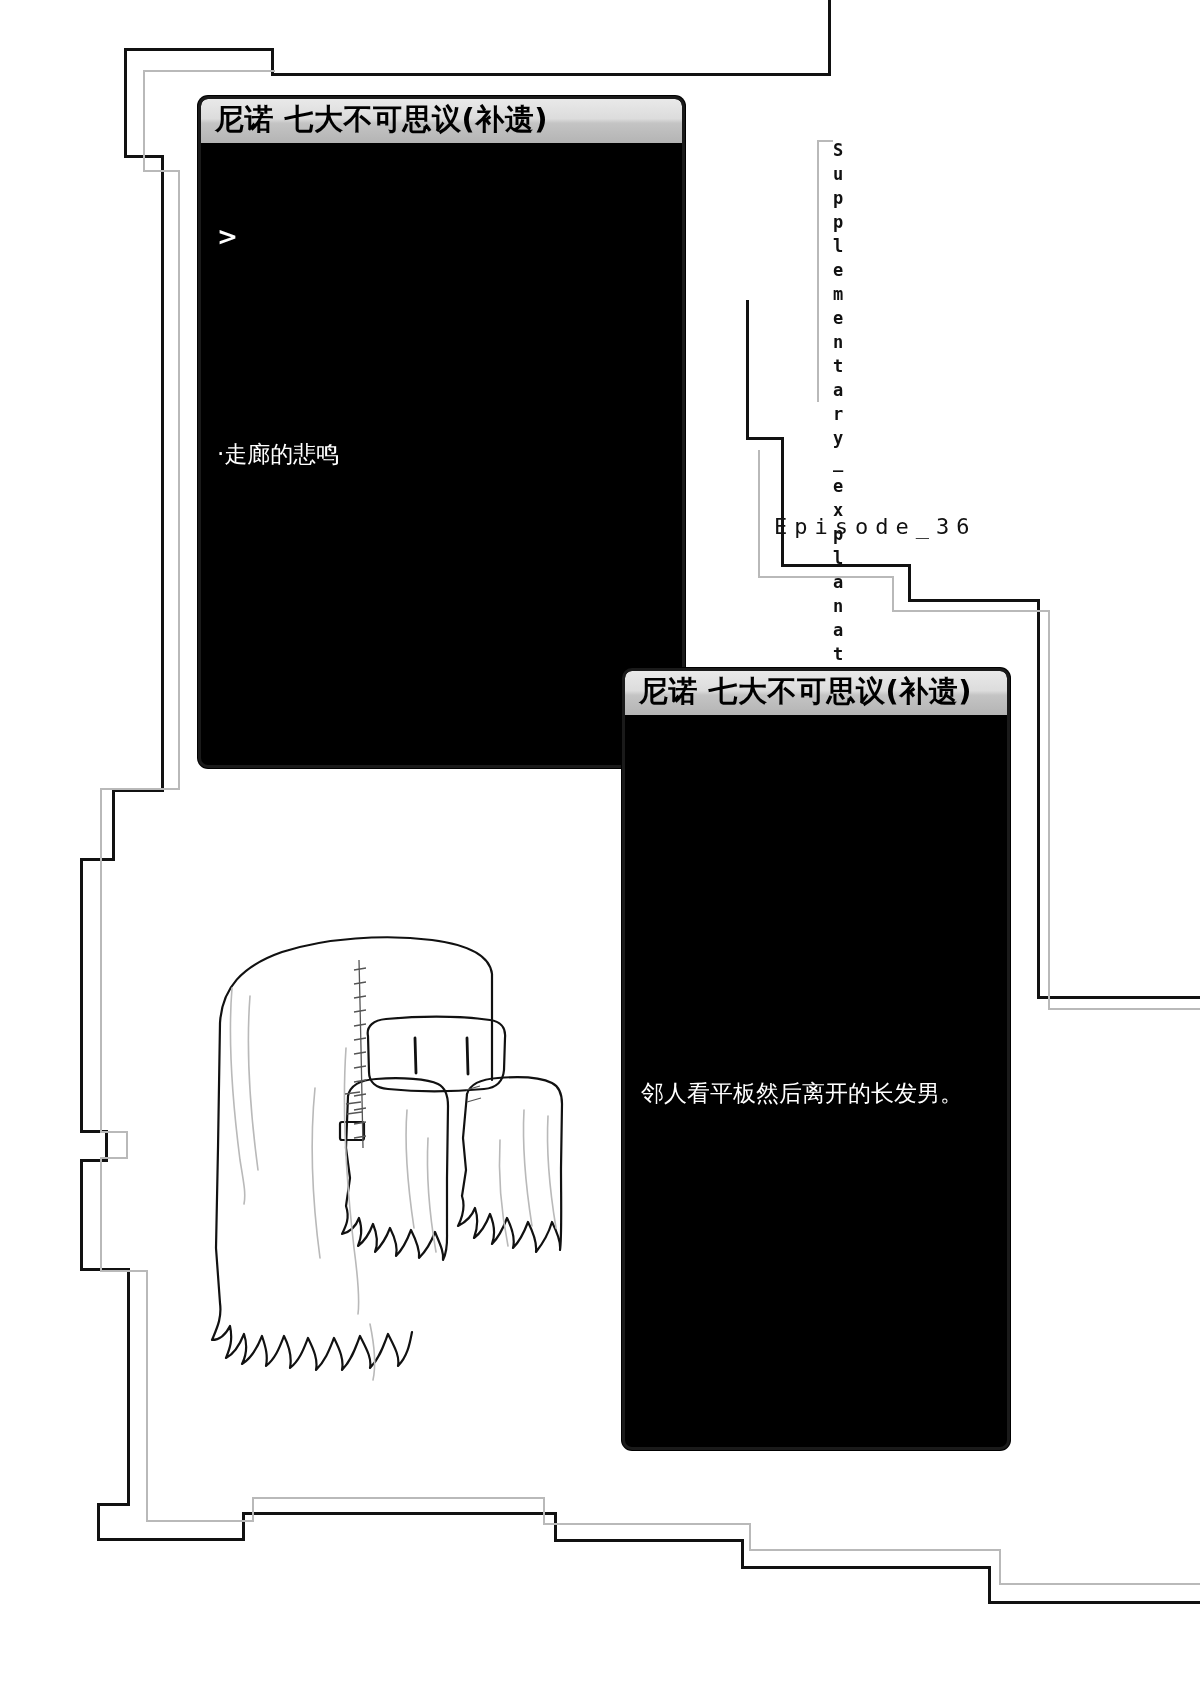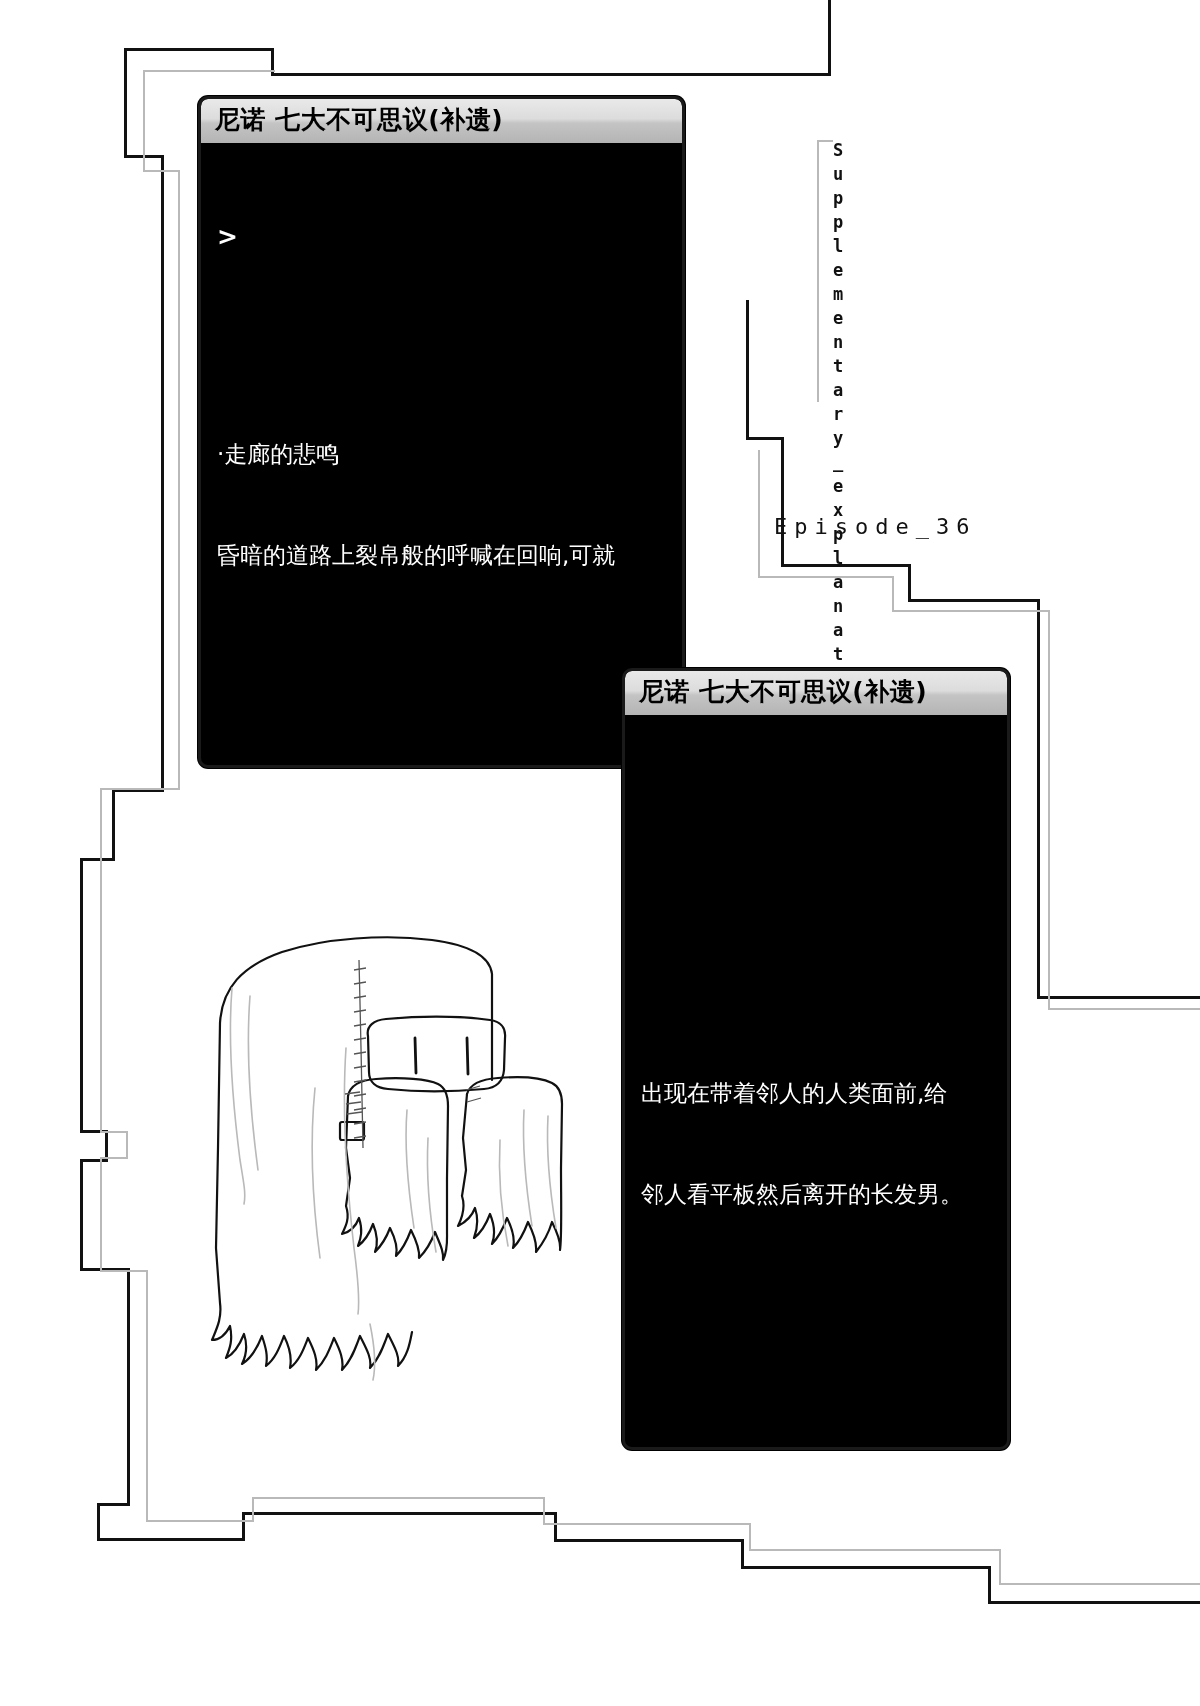--- a/index.html
+++ b/index.html
@@ -24,21 +24,21 @@
     overflow:hidden;
   }
   .dialog-titlebar{
     background:linear-gradient(to bottom,#e9e9e9 0%,#dcdcdc 45%,#c4c4c4 55%,#b4b4b4 100%);
     border-bottom:2px solid #000;
     color:#000;
     font-weight:bold;
     letter-spacing:.5px;
     display:flex;align-items:center;
     padding:2px 10px 4px 14px;
-    font-size:25px;
+    font-size:29px;
     line-height:1.15;
     border-top-left-radius:7px;
     border-top-right-radius:7px;
     white-space:nowrap;
   }
   .dialog-body{
     color:#fff;
     padding:8px 14px 10px 16px;
     font-size:23px;
     line-height:1.46;
@@ -222,21 +222,20 @@
 
   <div class="dialog" id="dialog-one">
     <div class="dialog-titlebar">
       <span>尼诺 七大不可思议(补遗)</span>
     </div>
     <div class="dialog-body">
       <span class="prompt">&gt;</span>
       <span class="blank"></span>
 
       <div>·走廊的悲鸣</div>
-      <div>昏暗的道路上裂帛般的呼喊在回响,可就</div>
       <span class="blank"></span>
 
       
       
       
       
 
       
       
       
@@ -250,21 +249,20 @@
 
   <div class="dialog" id="dialog-two">
     <div class="dialog-titlebar">
       <span>尼诺 七大不可思议(补遗)</span>
     </div>
     <div class="dialog-body">
       <span class="blank"></span>
       <span class="blank"></span>
       <span class="blank"></span>
 
-      <div>出现在带着邻人的人类面前,给</div>
       <div>邻人看平板然后离开的长发男。</div>
       
       
 
       
       
       
       
       
 

